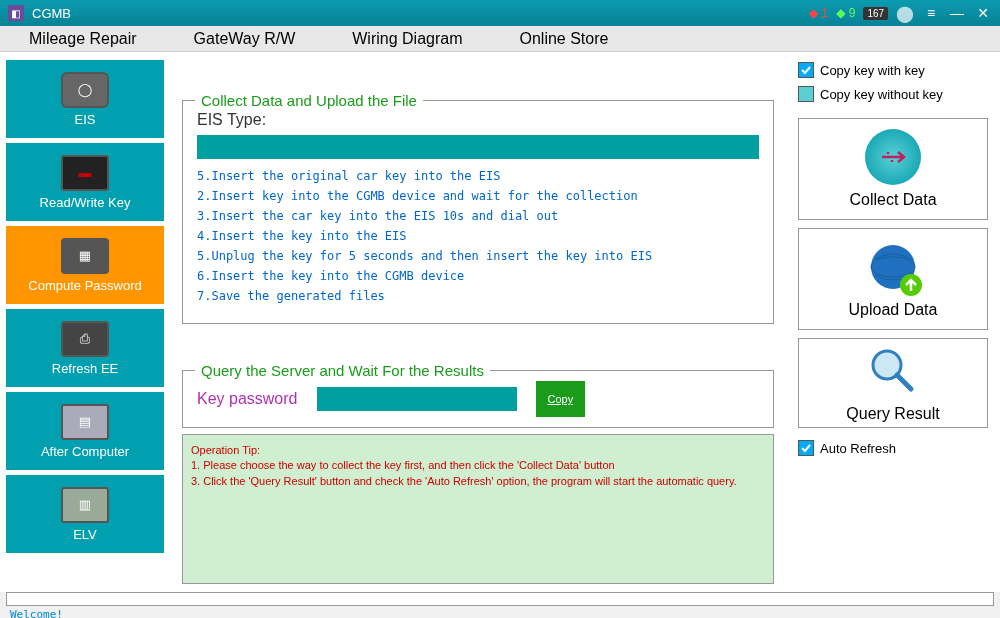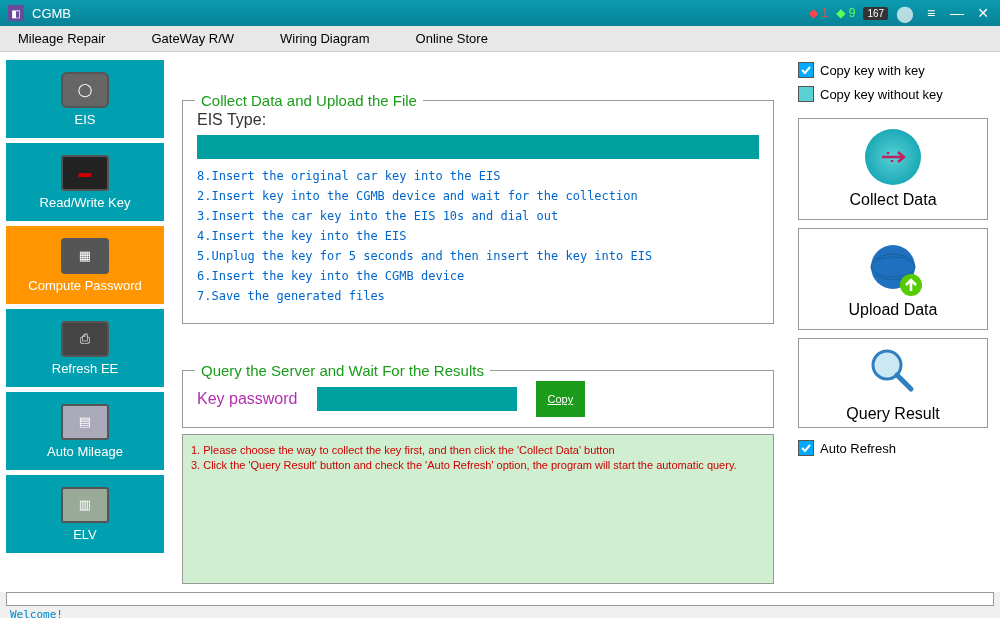--- a/index.html
+++ b/index.html
@@ -8,21 +8,21 @@
 .titlebar { height: 26px; background: linear-gradient(to bottom, #0b9bb0, #088296); display: flex; align-items: center; padding: 0 8px; color: white; }
 .titlebar-icon { width: 16px; height: 16px; background: #6b4c9a; margin-right: 8px; display: flex; align-items: center; justify-content: center; font-size: 10px; }
 .titlebar-title { font-size: 13px; flex: 1; }
 .titlebar-right { display: flex; align-items: center; gap: 8px; }
 .gem-red { color: #ff4444; font-size: 12px; }
 .gem-green { color: #5aff5a; font-size: 12px; }
 .counter-box { background: #333; color: white; padding: 1px 4px; font-size: 10px; border-radius: 2px; }
 .win-btn { width: 18px; height: 18px; display: flex; align-items: center; justify-content: center; cursor: pointer; font-size: 14px; }
 
 .menubar { height: 26px; background: #e8e8e8; display: flex; align-items: center; padding: 0 10px; gap: 30px; border-bottom: 1px solid #ccc; }
-.menu-item { font-size: 13px; cursor: pointer; padding: 4px 8px; }
+.menu-item { font-size: 16px; cursor: pointer; padding: 4px 8px; margin-left: 11px; }
 
 .main { display: flex; height: 540px; background: white; }
 
 .sidebar { width: 170px; padding: 8px 6px; display: flex; flex-direction: column; gap: 5px; }
 .side-btn { height: 78px; background: #00a0b0; border: none; display: flex; flex-direction: column; align-items: center; justify-content: center; color: white; cursor: pointer; font-size: 13px; gap: 4px; }
 .side-btn.active { background: #ff9500; }
 .side-icon { width: 48px; height: 36px; background: #888; border: 2px solid #555; border-radius: 4px; display: flex; align-items: center; justify-content: center; }
 
 .center { flex: 1; padding: 8px 12px; display: flex; flex-direction: column; gap: 6px; }
 
@@ -93,52 +93,53 @@
     <button class="side-btn active">
       <div class="side-icon" style="background:#555">▦</div>
       <span>Compute Password</span>
     </button>
     <button class="side-btn">
       <div class="side-icon" style="background:#444;border-radius:4px">⎙</div>
       <span>Refresh EE</span>
     </button>
     <button class="side-btn">
       <div class="side-icon" style="background:#aab;border-radius:3px">▤</div>
-      <span>Auto Mileage</span>
+      <span>After Computer</span>
     </button>
     <button class="side-btn">
       <div class="side-icon" style="background:#9a9;border-radius:3px">▥</div>
       <span>ELV</span>
     </button>
   </div>
 
   <div class="center">
     <div class="fieldset">
       <span class="legend">Collect Data and Upload the File</span>
       <div class="eis-label">EIS Type:</div>
       <div class="eis-bar"></div>
-      <div class="step">8.Insert the original car key into the EIS</div>
+      <div class="step">5.Insert the original car key into the EIS</div>
       <div class="step">2.Insert key into the CGMB device and wait for the collection</div>
       <div class="step">3.Insert the car key into the EIS 10s and dial out</div>
       <div class="step">4.Insert the key into the EIS</div>
       <div class="step">5.Unplug the key for 5 seconds and then insert the key into EIS</div>
       <div class="step">6.Insert the key into the CGMB device</div>
       <div class="step">7.Save the generated files</div>
     </div>
 
     <div class="fieldset" style="padding-bottom:10px">
       <span class="legend">Query the Server and Wait For the Results</span>
       <div class="keypass-row">
         <span class="keypass-label">Key password</span>
         <input class="keypass-input" style="">
         <button class="copy-btn">Copy</button>
       </div>
     </div>
 
     <div class="tipbox">
+      <div>Operation Tip:</div>
       <div>1. Please choose the way to collect the key first, and then click the 'Collect Data' button</div>
       <div>3. Click the 'Query Result' button and check the 'Auto Refresh' option, the program will start the automatic query.</div>
     </div>
   </div>
 
   <div class="rightcol">
     <div class="check-row">
       <span class="chk checked">
           <svg viewBox="0 0 12 12">
             <path d="M2 6 L5 9 L10 3" stroke="white" stroke-width="2" fill="none"></path>

